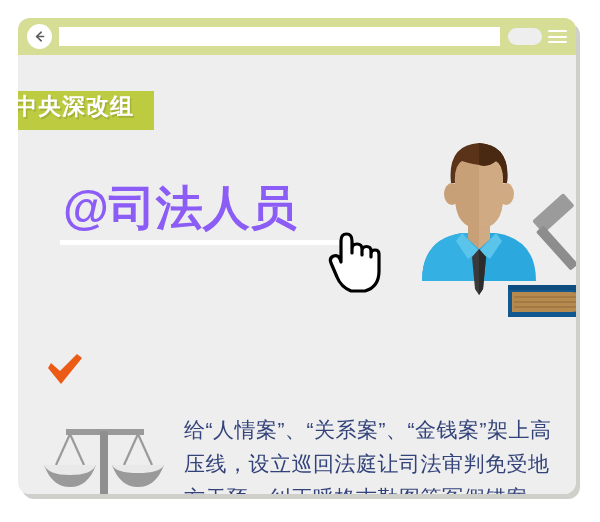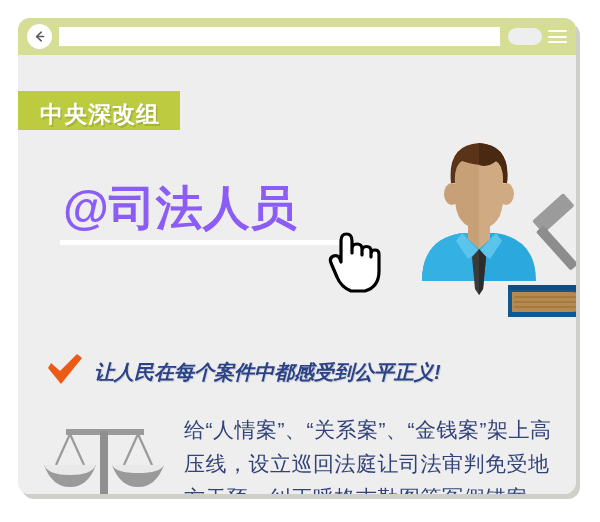--- a/index.html
+++ b/index.html
@@ -112,23 +112,23 @@
   .ribbon-wrap {
     position: absolute;
     left: -18px;
     top: 36px;
     z-index: 6;
   }
   .ribbon {
     position: relative;
     background: #bccb3f;
     height: 39px;
-    padding: 0 20px 0 40px;
-    display: flex;
-    align-items: flex-end;
+    padding: 0 20px 0 14px;
+    display: flex;
+    align-items: flex-start;
     box-sizing: border-box;
   }
   .ribbon-label {
     color: #ffffff;
     font-size: 23px;
     font-weight: bold;
     letter-spacing: 1px;
     text-shadow: 1.5px 1.5px 0 rgba(120,130,50,0.35);
     white-space: nowrap;
   }
@@ -307,21 +307,20 @@
           </g>
         </svg>
       </div>
 
       <div class="slogan-row">
         <span class="check-icon">
           <svg width="38" height="34" viewBox="0 0 38 34">
             <path d="M2 15 L5 10 L14 18 L31 1 L36 5 L15 31 Z" fill="#ec5b16"></path>
           </svg>
         </span>
-        <span class="slogan-text">让人民在每个案件中都感受到公平正义!</span>
       </div>
 
       <div class="scales">
         <svg width="128" height="112" viewBox="0 0 128 112">
           <rect x="26" y="16" width="78" height="6" fill="#9a9a9a"></rect>
           <rect x="60" y="18" width="8" height="76" fill="#8f8f8f"></rect>
           <path d="M36 92 Q64 80 92 92 L92 100 Q64 110 36 100 Z" fill="#9a9a9a"></path>
           <ellipse cx="64" cy="96" rx="30" ry="10" fill="#8f8f8f"></ellipse>
 
           <line x1="30" y1="21" x2="16" y2="52" stroke="#9a9a9a" stroke-width="2.2"></line>

